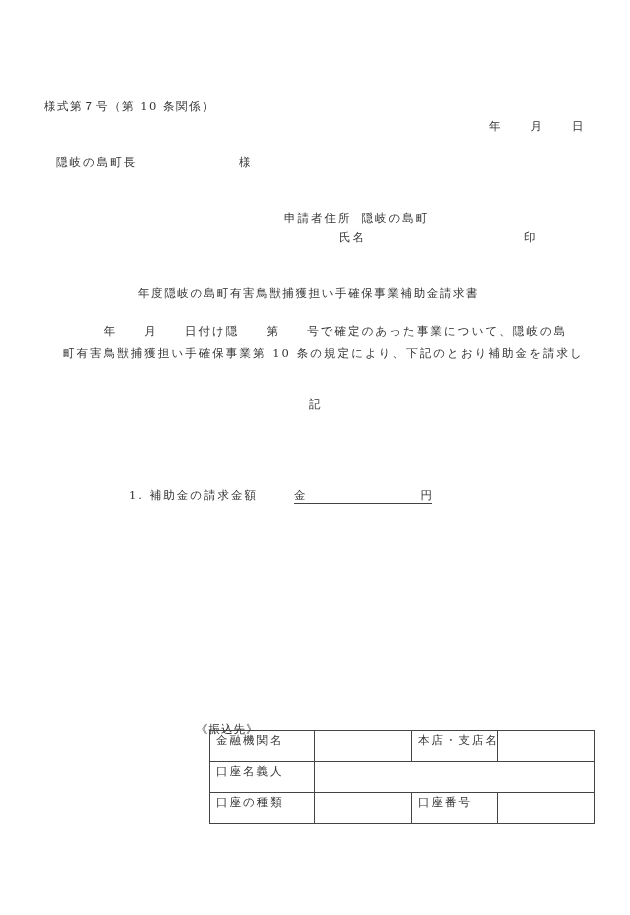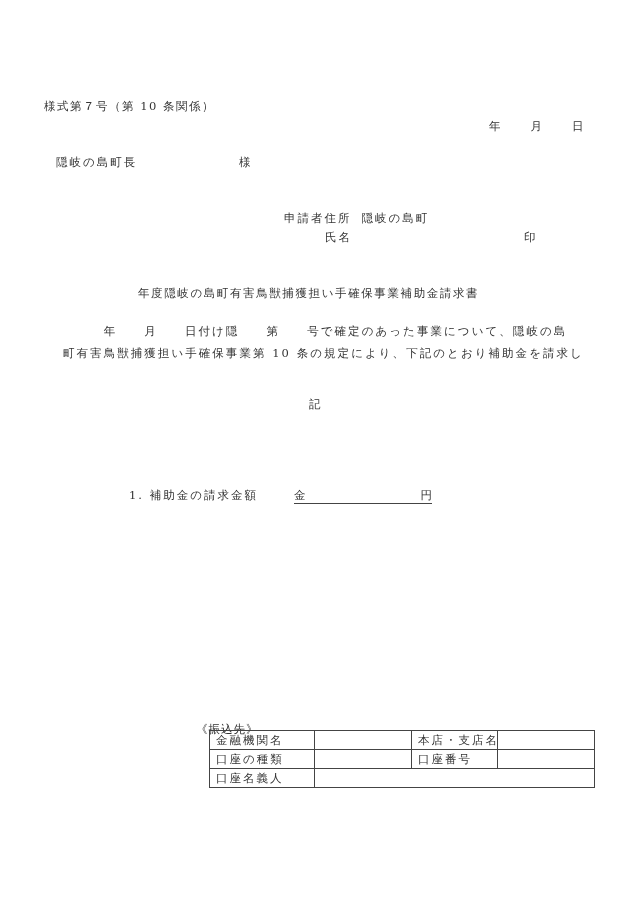--- a/index.html
+++ b/index.html
@@ -8,39 +8,39 @@
       font-family: "DejaVu Serif", "Liberation Serif", serif;
       color: #333333; font-size: 11.5px;
     }
     .abs { position: absolute; white-space: nowrap; letter-spacing: 2px; }
     .form-no { left: 44px; top: 99px; letter-spacing: 1.5px; text-align: center; }
     .date { left: 489px; top: 119px; }
     .date span { display: inline-block; }
     .recipient { left: 56px; top: 155px; }
     .recipient .sama { position: absolute; left: 183px; top: 0; }
     .applicant-address { left: 284px; top: 211px; }
-    .applicant-name { left: 325px; top: 230px; }
+    .applicant-name { left: 339px; top: 230px; }
     .seal { left: 524px; top: 230px; }
     .doc-title { left: 138px; top: 286px; letter-spacing: 1.6px; }
     .body-text { left: 63px; top: 320px; line-height: 22px; letter-spacing: 2.05px; white-space: pre; }
     .ki { left: 309px; top: 397px; }
     .item1 { left: 129px; top: 488px; }
     .amount {
       position: absolute; left: 294px; top: 488px; width: 138px;
       border-bottom: 1px solid #444; height: 15px;
     }
     .amount .kin { position: absolute; left: 0; top: 0; }
     .amount .yen { position: absolute; right: 0; top: 0; }
     .furikomi { left: 196px; top: 710px; letter-spacing: 1px; margin-top: 12px; }
     table.bank {
       position: absolute; left: 209px; top: 730px; width: 385px;
       border-collapse: collapse; table-layout: fixed;
     }
     table.bank td {
-      border: 1px solid #444; height: 18px; padding: 0 0 0 6px;
+      border: 1px solid #444; height: 18px; padding: 0 0 12px 6px;
       font-size: 11.5px; letter-spacing: 2px; color: #333;
       vertical-align: middle; white-space: nowrap;
     }
   </style>
 </head>
 <body>
 
 <div class="abs form-no">様式第７号（第 10 条関係）</div>
 
 <div class="abs date">
@@ -80,23 +80,23 @@
     <col style="width:97px">
   </colgroup>
   <tbody>
       <tr>
     <td>金融機関名</td>
     <td></td>
     <td>本店・支店名</td>
     <td></td>
   </tr>
   <tr>
+    <td>口座名義人</td>
+    <td colspan="3"></td>
+  </tr>
+  <tr>
     <td>口座の種類</td>
     <td></td>
     <td>口座番号</td>
     <td></td>
   </tr>
-  <tr>
-    <td>口座名義人</td>
-    <td colspan="3"></td>
-  </tr>
 </tbody>
   </table>
 
 </body></html>

